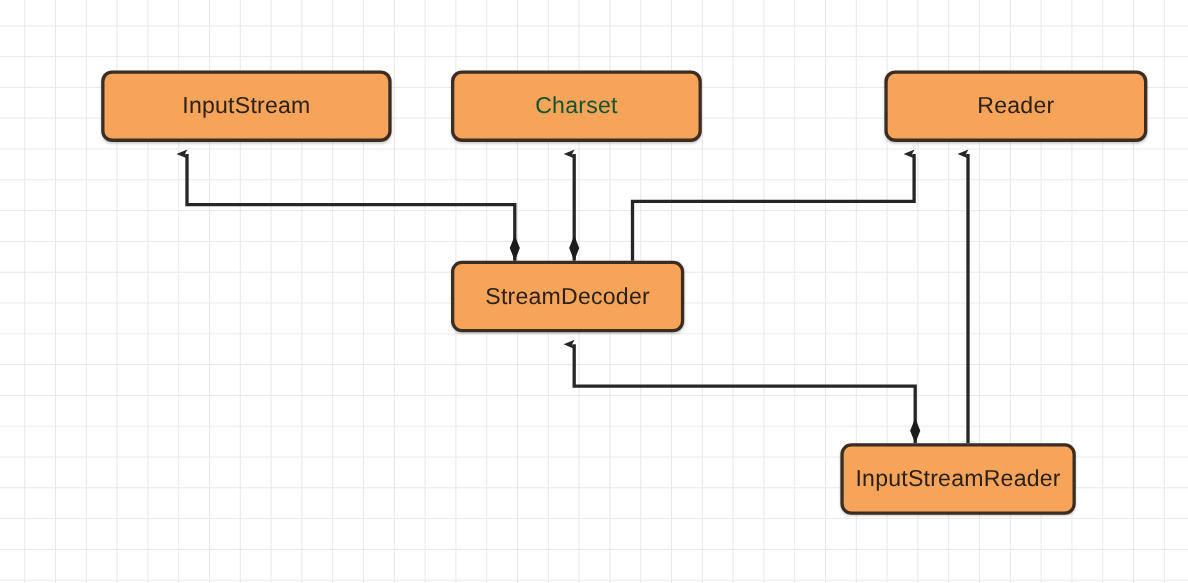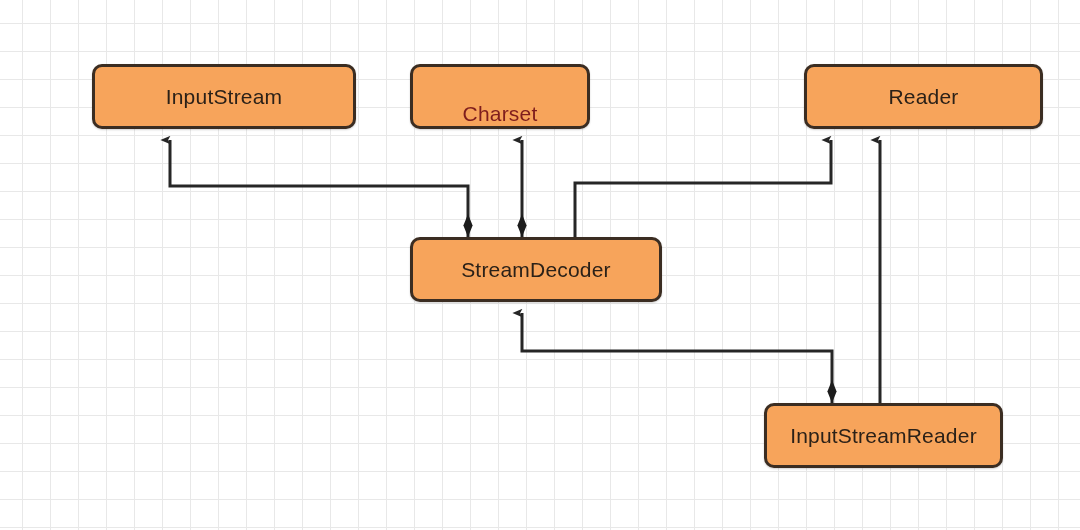--- a/index.html
+++ b/index.html
@@ -71,27 +71,27 @@
         <path d="M832,403 L832,351 L522,351 L522,313" fill="none" stroke="#262626" stroke-width="3" stroke-linecap="butt" stroke-linejoin="miter" marker-end="url(#arrowhead)"></path>
         <polygon points="832,403 836.6,391.5 832,380 827.4,391.5" fill="#1c1c1c"></polygon>
         <path d="M880,403 L880,140" fill="none" stroke="#262626" stroke-width="3" stroke-linecap="butt" stroke-linejoin="miter" marker-end="url(#arrowhead)"></path>
       </g>
   </svg>
 
   <div id="node-layer">
       <div class="node" style="left: 60px; top: 64px; width: 264px; height: 65px; background: rgb(247, 164, 91); border-color: rgb(59, 45, 34); color: rgb(43, 33, 24); margin-left: 32px;">
         <span class="node-label">InputStream</span>
       </div>
-      <div class="node" style="left: 410px; top: 64px; width: 180px; height: 65px; background: rgb(247, 164, 91); border-color: rgb(59, 45, 34); color: #7f1d1d; align-items: flex-end;">
+      <div class="node" style="left: 410px; top: 64px; width: 228px; height: 65px; background: rgb(247, 164, 91); border-color: rgb(59, 45, 34); color: #14532d;">
         <span class="node-label">Charset</span>
       </div>
       <div class="node" style="left: 764px; top: 64px; width: 239px; height: 65px; background: rgb(247, 164, 91); border-color: rgb(59, 45, 34); color: rgb(43, 33, 24); margin-left: 40px;">
         <span class="node-label">Reader</span>
       </div>
-      <div class="node" style="left: 410px; top: 237px; width: 252px; height: 65px; background: rgb(247, 164, 91); border-color: rgb(59, 45, 34); color: rgb(43, 33, 24); text-align: right;">
+      <div class="node" style="left: 410px; top: 237px; width: 212px; height: 65px; background: rgb(247, 164, 91); border-color: rgb(59, 45, 34); color: rgb(43, 33, 24); text-align: right;">
         <span class="node-label">StreamDecoder</span>
       </div>
-      <div class="node" style="left: 764px; top: 403px; width: 239px; height: 65px; background: rgb(247, 164, 91); border-color: rgb(59, 45, 34); color: rgb(43, 33, 24);">
+      <div class="node" style="left: 764px; top: 403px; width: 214px; height: 65px; background: rgb(247, 164, 91); border-color: rgb(59, 45, 34); color: rgb(43, 33, 24);">
         <span class="node-label">InputStreamReader</span>
       </div>
     </div>
 
 </div>
 
 </body></html>

